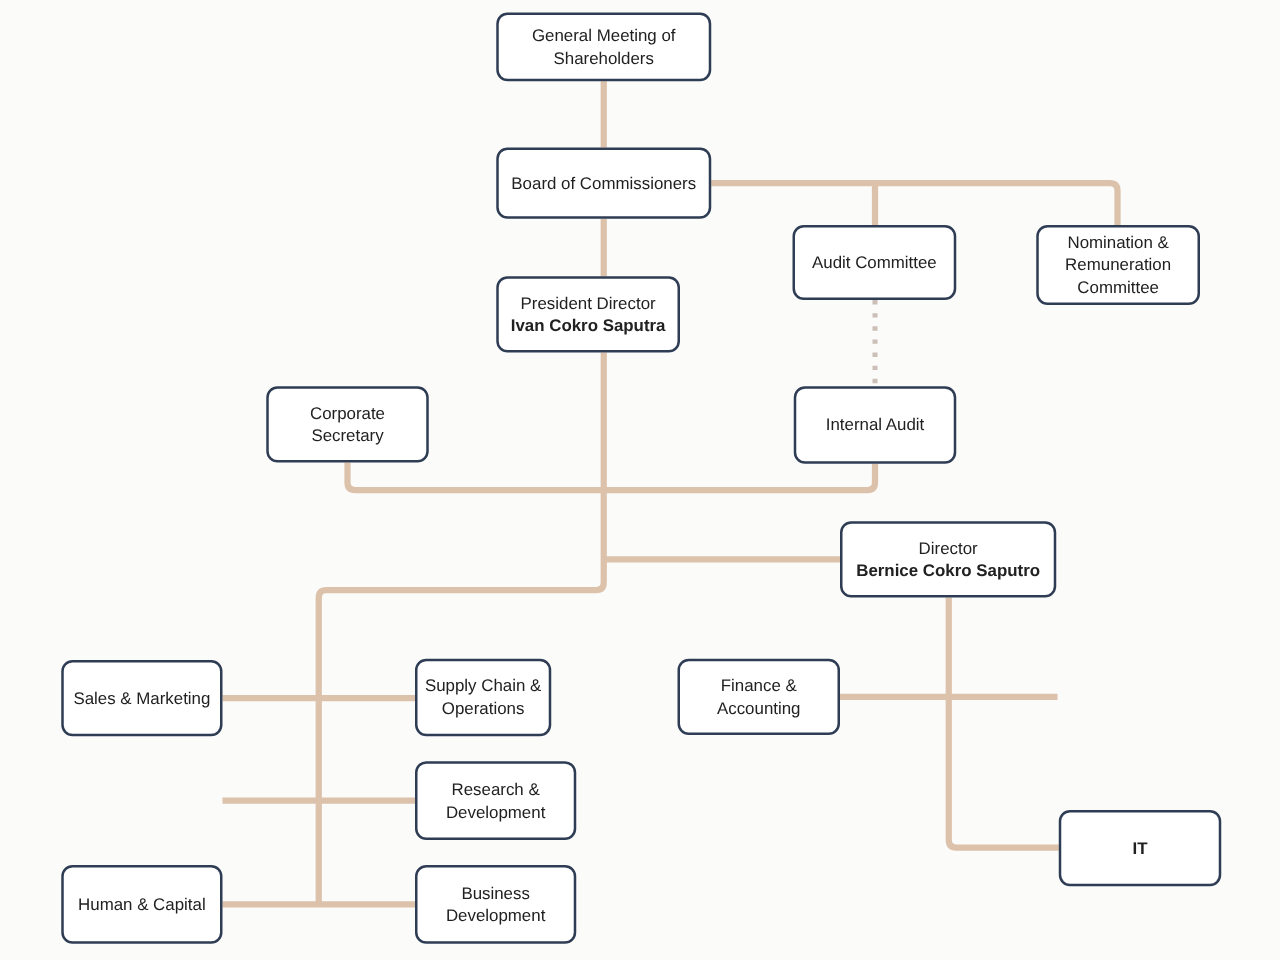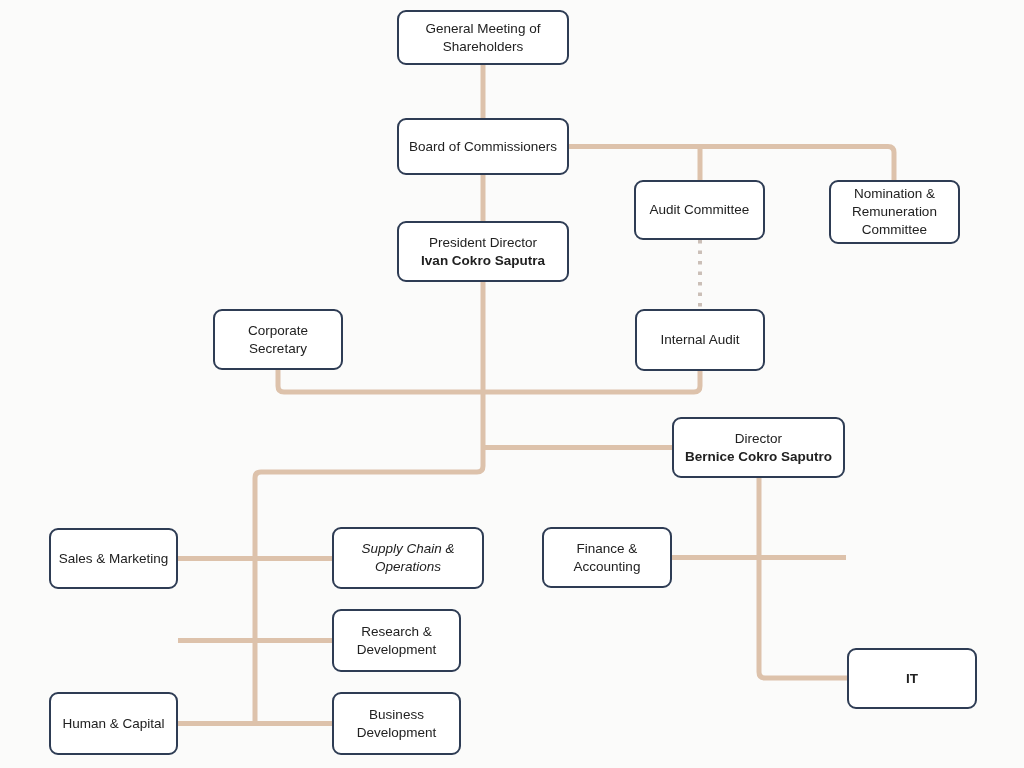--- a/index.html
+++ b/index.html
@@ -78,21 +78,21 @@
   </div>
 
   <div class="node" style="left:634px;top:180px;width:131px;height:60px;text-align:center;">
     <span>Audit Committee</span>
   </div>
 
   <div class="node" style="left:829px;top:180px;width:131px;height:64px;">
     <span>Nomination &amp; Remuneration Committee</span>
   </div>
 
-  <div class="node" style="left:397px;top:221px;width:172px;height:61px;">
+  <div class="node" style="left:397px;top:221px;width:147px;height:61px;">
     <span>President Director</span>
     <span class="name">Ivan Cokro Saputra</span>
   </div>
 
   <div class="node" style="left:213px;top:309px;width:130px;height:61px;">
     <span>Corporate Secretary</span>
   </div>
 
   <div class="node" style="left:635px;top:309px;width:130px;height:62px;">
     <span>Internal Audit</span>
@@ -100,21 +100,21 @@
 
   <div class="node" style="left:672px;top:417px;width:173px;height:61px;">
     <span>Director</span>
     <span class="name">Bernice Cokro Saputro</span>
   </div>
 
   <div class="node" style="left:49px;top:528px;width:129px;height:61px;">
     <span>Sales &amp; Marketing</span>
   </div>
 
-  <div class="node" style="left:332px;top:527px;width:152px;height:62px;font-style:italic;">
+  <div class="node" style="left:332px;top:527px;width:109px;height:62px;">
     <span>Supply Chain &amp; Operations</span>
   </div>
 
   <div class="node" style="left:542px;top:527px;width:130px;height:61px;">
     <span>Finance &amp; Accounting</span>
   </div>
 
 
 
   <div class="node" style="left:332px;top:609px;width:129px;height:63px;">

